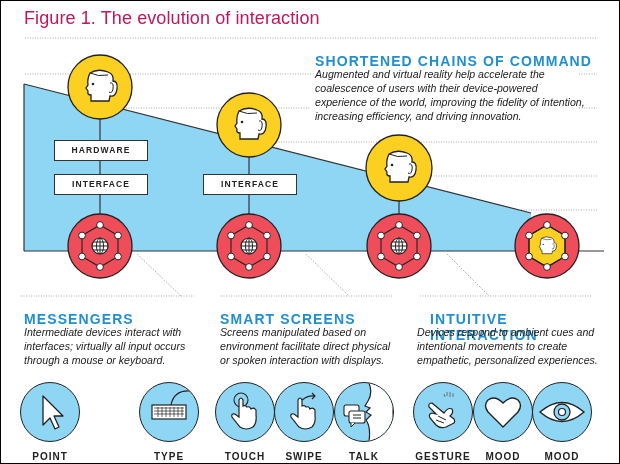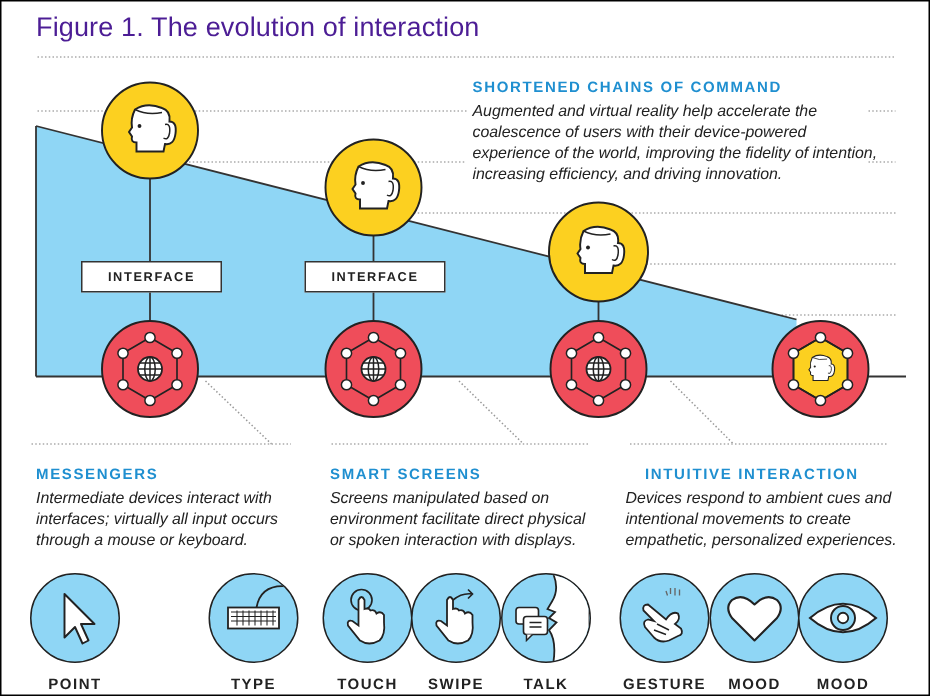--- a/index.html
+++ b/index.html
@@ -1,18 +1,18 @@
 <!DOCTYPE html>
 <html><head>
 <meta charset="utf-8">
 <style>
   html, body { margin:0; padding:0; background:#000; }
   #frame { position:relative; width:618px; height:462px; background:#fff; border:1px solid #000; overflow:hidden; font-family:"Liberation Sans", sans-serif; }
-  .title { position:absolute; left:23px; top:7px; font-size:18px; color:#4c1d95; letter-spacing:0.1px; }
-  .sec-head { position:absolute; font-size:10px; font-weight:bold; color:#1f8fd0; letter-spacing:1.1px; }
+  .title { position:absolute; left:23px; top:7px; font-size:18px; color:#be185d; letter-spacing:0.1px; }
+  .sec-head { position:absolute; font-size:14px; font-weight:bold; color:#1f8fd0; letter-spacing:1.1px; }
   .sec-body { position:absolute; font-size:10.6px; line-height:14px; color:#222;font-style:italic; }
   #diagram { position:absolute; left:0; top:0; }
   .label-box { position:absolute; background:#fff; border:1px solid #333; font-size:8.5px; font-weight:bold; letter-spacing:1.1px; color:#222; text-align:center; line-height:19px; height:19px; }
   .mode { position:absolute; width:60px; text-align:center; }
   .mode-circle { width:58px; height:58px; border-radius:50%; background:#8fd6f5; border:1.5px solid #222; margin:0 auto; position:relative; overflow:hidden; }
   .mode-circle svg { position:absolute; left:0; top:0; }
   .mode-label { font-size:10px; font-weight:bold; letter-spacing:1px; color:#222; margin-top:9px; }
 </style>
 </head>
 <body>
@@ -124,20 +124,21 @@
       <polygon points="0,-21 18,-10.5 18,10.5 0,21 -18,10.5 -18,-10.5" fill="#fcd020" stroke="#222" stroke-width="1.1"></polygon>
       <g>
           <use href="#network"></use>
         </g>
       <g transform="scale(0.55)">
           <use href="#head"></use>
         </g>
     </g>
   </svg>
 
+  <div class="label-box" style="left:53px;top:139px;width:92px;">HARDWARE</div>
   <div class="label-box" style="left:53px;top:173px;width:92px;">INTERFACE</div>
   <div class="label-box" style="left:202px;top:173px;width:92px;">INTERFACE</div>
 
   <div class="sec-head" style="left:314px;top:52px;">SHORTENED CHAINS OF COMMAND</div>
   <div class="sec-body" style="left:314px;top:66px;width:270px;">Augmented and virtual reality help accelerate the coalescence of users with their device-powered experience of the world, improving the fidelity of intention, increasing efficiency, and driving innovation.</div>
 
   <div class="sec-head" style="left:23px;top:310px;">MESSENGERS</div>
   <div class="sec-body" style="left:23px;top:324px;width:180px;">Intermediate devices interact with interfaces; virtually all input occurs through a mouse or keyboard.</div>
 
   <div class="sec-head" style="left:219px;top:310px;">SMART SCREENS</div>

